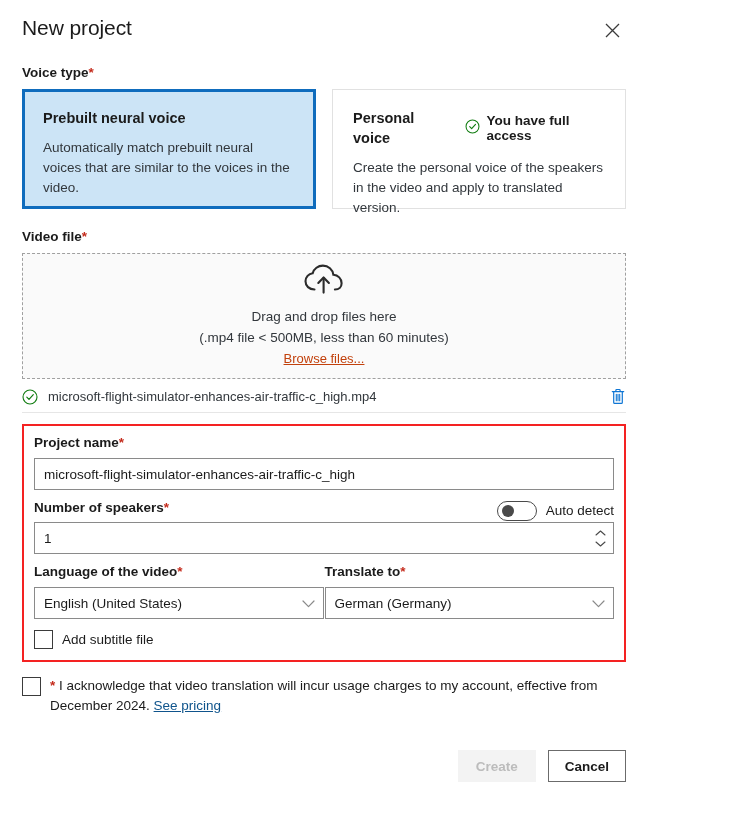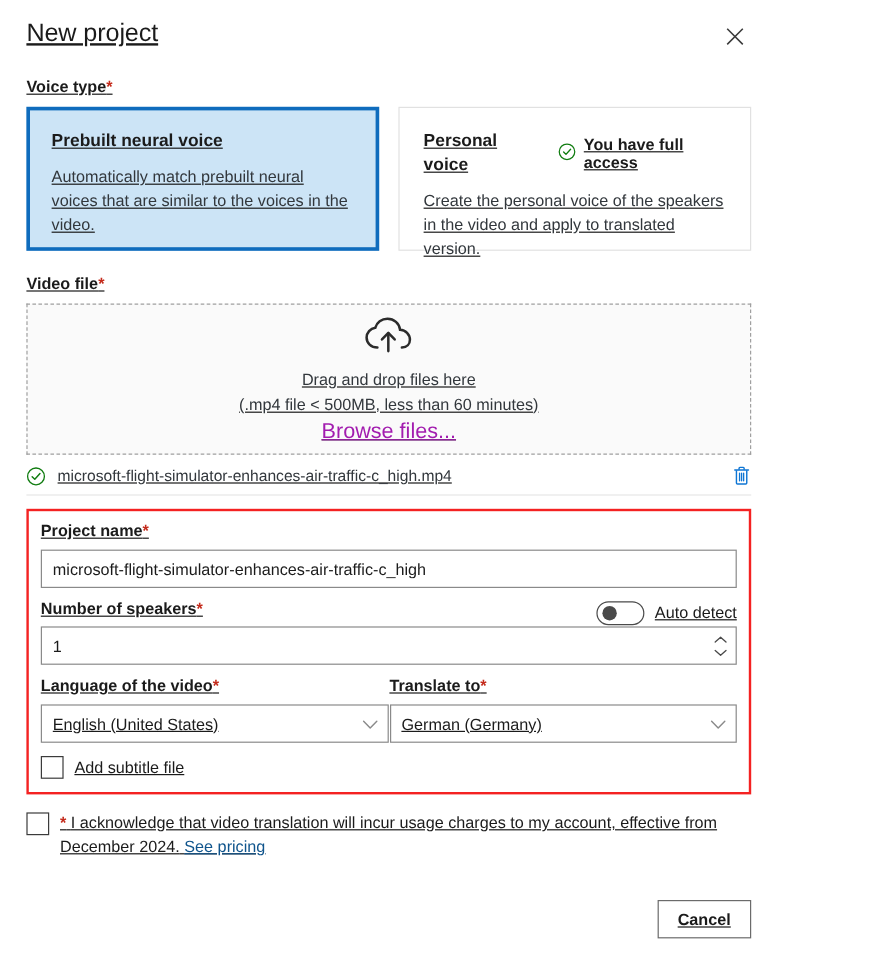--- a/index.html
+++ b/index.html
@@ -8,21 +8,21 @@
     width: 740px;
     height: 814px;
     background: #ffffff;
     font-family: "Liberation Sans", sans-serif;
     font-size: 14px;
     color: #1b1b1b;
     position: relative;
     overflow: hidden;
   }
 
-  .dialog { position: relative; width: 648px; height: 814px; padding: 0 22px; text-decoration: underline; }
+  .dialog { position: relative; width: 648px; height: 814px; padding: 0 22px; }
 
   
   .header {
     display: flex;
     align-items: flex-start;
     justify-content: space-between;
     padding-top: 14px;
     height: 48px;
   }
   .title {
@@ -105,22 +105,22 @@
     justify-content: center;
     cursor: pointer;
   }
   .cloud-icon { margin-bottom: 8px; color: #2b2b2b; }
   .dz-line {
     font-size: 13.5px;
     color: #32373c;
     line-height: 21px;
   }
   .browse-link {
-    font-size: 18px;
-    color: #a21caf;
+    font-size: 13px;
+    color: #c2410c;
     text-decoration: underline;
     line-height: 22px;
     cursor: pointer;
   }
 
   .file-row {
     display: flex;
     align-items: center;
     height: 28px;
     margin-top: 6px;
@@ -435,16 +435,17 @@
 
   <div class="consents">
     <div class="cb-row">
       <div class="cb"></div>
       <div class="cb-text"><span class="req">*</span> <span>I acknowledge that video translation will incur usage charges to my account, effective from December 2024.</span> <a class="inline-link">See pricing</a></div>
     </div>
 
   </div>
 
   <div class="footer">
+    <button class="btn disabled">Create</button>
     <button class="btn">Cancel</button>
   </div>
 
 </div>
 
 </body></html>

